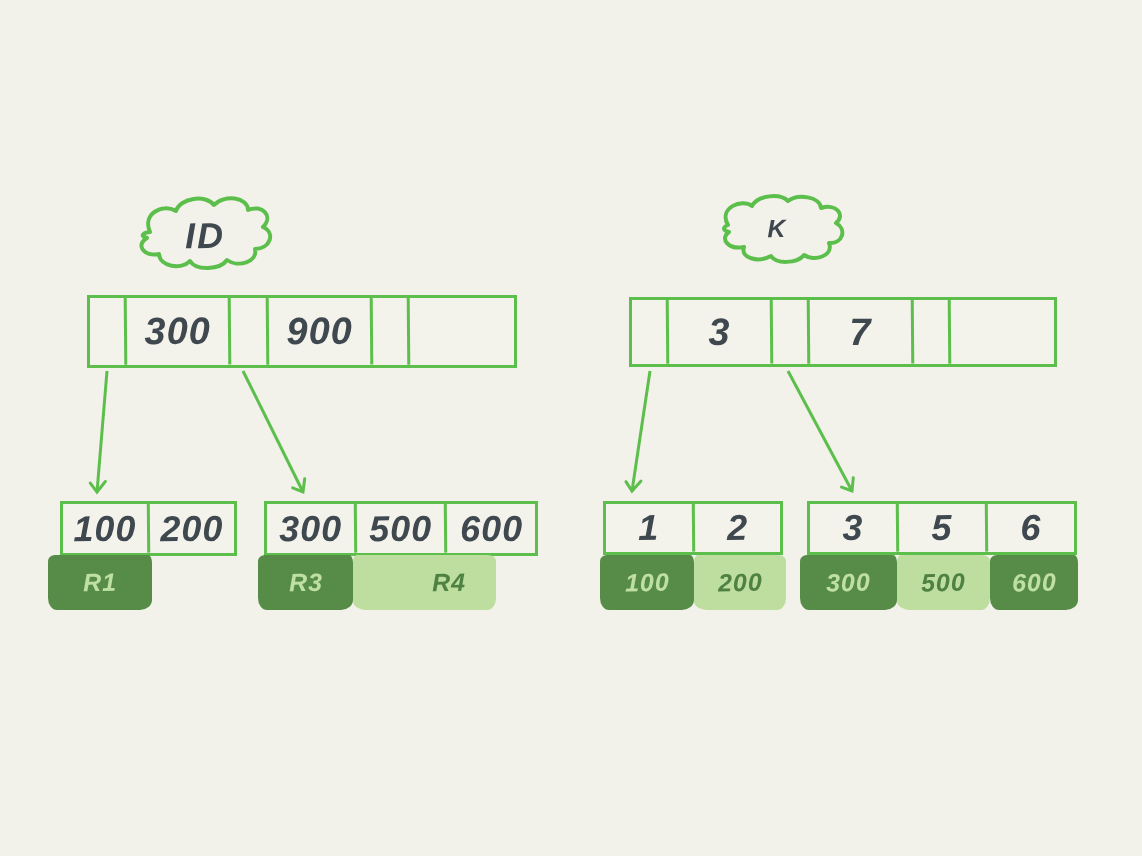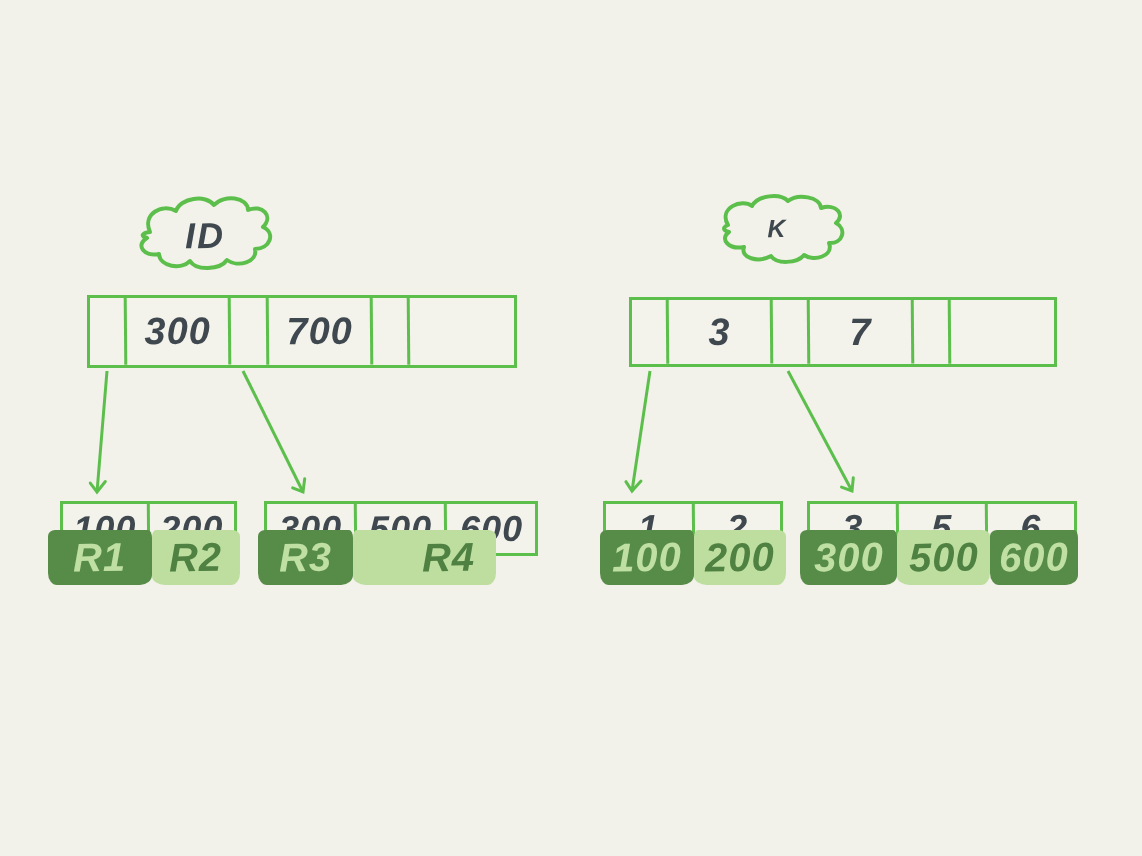--- a/index.html
+++ b/index.html
@@ -52,26 +52,26 @@
   }
   .node .cell:last-child { border-right: none; }
   .cell.c-n  { flex: 36 0 0; }   
   .cell.c-k  { flex: 106 0 0; }  
   .cell.c-e  { flex: 108 0 0; }  
   .leaf .cell { font-size: 36px; }
   .leaf .cell.l-k { flex: 1 0 0; }
 
   .rec {
     position: absolute;
-    top: 530px;
+    top: 555px;
     height: 55px;
     display: flex;
     align-items: center;
     justify-content: center;
-    font-size: 40px;
+    font-size: 25px;
     font-weight: bold;
     letter-spacing: 1px;
   }
   .rec.dark {
     background: #568c47;
     color: #bfe0a2;
     border-radius: 7px 4px 12px 9px / 6px 8px 10px 12px;
   }
   .rec.light {
     background: #bdde9e;
@@ -121,41 +121,38 @@
     <line x1="650" y1="371" x2="632" y2="491" stroke="#5cbf4c" stroke-width="3" marker-end="url(#ah)"></line>
     <line x1="788" y1="371" x2="852" y2="491" stroke="#5cbf4c" stroke-width="3" marker-end="url(#ah)"></line>
   </svg>
 
   <div class="cloud-label big" style="left:150px; top:215px; width:110px;">ID</div>
 
   <div class="node root" style="left:87px; top:295px; width:430px; height:73px;">
     <div class="cell c-n"></div>
     <div class="cell c-k">300</div>
     <div class="cell c-n"></div>
-    <div class="cell c-k">700</div>
+    <div class="cell c-k">900</div>
     <div class="cell c-n"></div>
     <div class="cell c-e"></div>
   </div>
 
   <div class="node leaf" style="left:60px; top:501px; width:177px; height:55px;">
     <div class="cell l-k">100</div>
     <div class="cell l-k">200</div>
   </div>
 
   <div class="node leaf" style="left:264px; top:501px; width:274px; height:55px;">
     <div class="cell l-k">300</div>
     <div class="cell l-k">500</div>
     <div class="cell l-k">600</div>
   </div>
 
   <div class="rec dark" style="left:48px;  width:104px;">
     <span>R1</span>
-    </div>
-  <div class="rec light" style="left:152px; width:88px;">
-    <span>R2</span>
     </div>
   <div class="rec dark" style="left:258px; width:95px;">
     <span>R3</span>
     </div>
   <div class="rec light" style="left:353px; width:95px;padding-left:48px;">
     <span>R4</span>
     </div>
 
   <div class="cloud-label small" style="left:722px; top:214px; width:110px;">K</div>
 

